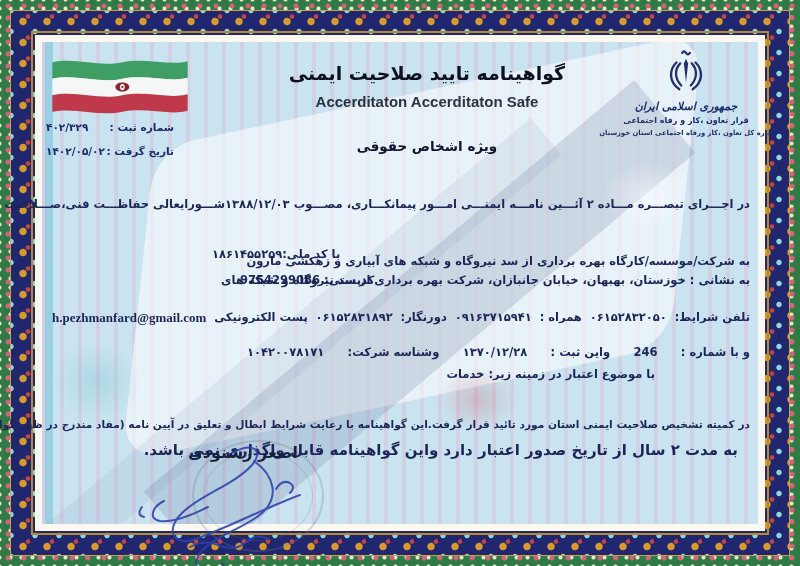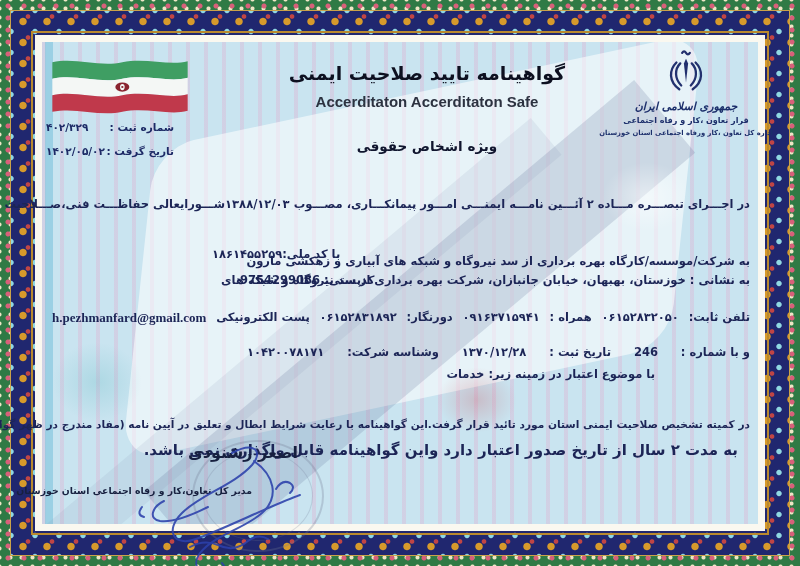--- a/index.html
+++ b/index.html
@@ -157,47 +157,46 @@
     <span class="half-left">با کد ملی:۱۸۶۱۴۵۵۲۵۹</span>
   </div>
 
   <div class="row r4">
     <span>به نشانی : خوزستان، بهبهان، خیابان جانبازان، شرکت بهره برداری از سد نیروگاه و شبکه های</span>
     <span class="half-left">کدپستی:  9754299086</span>
   </div>
 
 
   <div class="row r6">
-    <span>تلفن ثابت:</span>
+    <span>تلفن شرایط:</span>
     <span>۰۶۱۵۲۸۳۲۰۵۰</span>
     <span>همراه :</span>
     <span>۰۹۱۶۳۷۱۵۹۴۱</span>
     <span>دورنگار:</span>
     <span>۰۶۱۵۲۸۳۱۸۹۲</span>
     <span>پست الکترونیکی</span>
     <span class="email" dir="ltr">h.pezhmanfard@gmail.com</span>
   </div>
 
   <div class="row r7">
     <span>و با شماره :</span>
     <span>246</span>
-    <span>تاریخ ثبت :</span>
+    <span>واین ثبت :</span>
     <span>۱۳۷۰/۱۲/۲۸</span>
     <span>وشناسه شرکت:</span>
     <span>۱۰۴۲۰۰۷۸۱۷۱</span>
   </div>
 
   <div class="row r8">با موضوع اعتبار در زمینه زیر: خدمات</div>
 
   <div class="row a1">در کمیته تشخیص صلاحیت ایمنی استان مورد تائید قرار گرفت.این گواهینامه با رعایت شرایط ابطال و تعلیق در آیین نامه  (مفاد مندرج در ظهر گواهینامه)</div>
   <div class="row a2">به مدت ۲ سال از تاریخ صدور اعتبار دارد واین گواهینامه قابل واگذاری  نمی باشد.</div>
 
   <div class="abs stamp"></div>
   <div class="abs sign-name">اصغر رشنودی</div>
-  <div class="abs sign-title">مدیر کل تعاون،کار و رفاه اجتماعی استان خوزستان</div>
 
   <div class="signature-svg">
     <svg viewBox="0 0 232 152" width="232" height="152">
       <g fill="none" stroke="#2c41ab" stroke-width="2" stroke-linecap="round" opacity="0.88">
         <path d="M128 18 C150 6 160 16 148 30 C130 50 96 60 78 78 C60 96 70 112 92 104 C120 94 168 70 196 60"></path>
         <path d="M150 26 C170 40 176 62 158 78 C140 94 110 100 96 118 C86 132 98 142 112 136"></path>
         <path d="M60 66 C48 72 44 84 56 86 C70 88 92 78 104 72"></path>
         <path d="M86 112 q14 -8 28 -2 q16 8 30 -4 q10 -8 20 -2"></path>
         <path d="M118 128 q8 10 2 20"></path>
         <path d="M172 54 q6 -10 14 -6 q6 4 0 10"></path>

